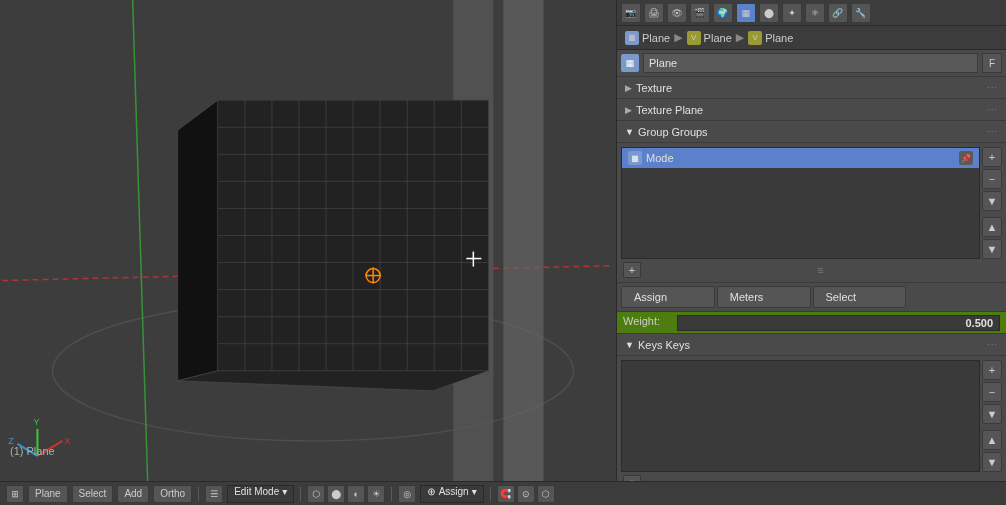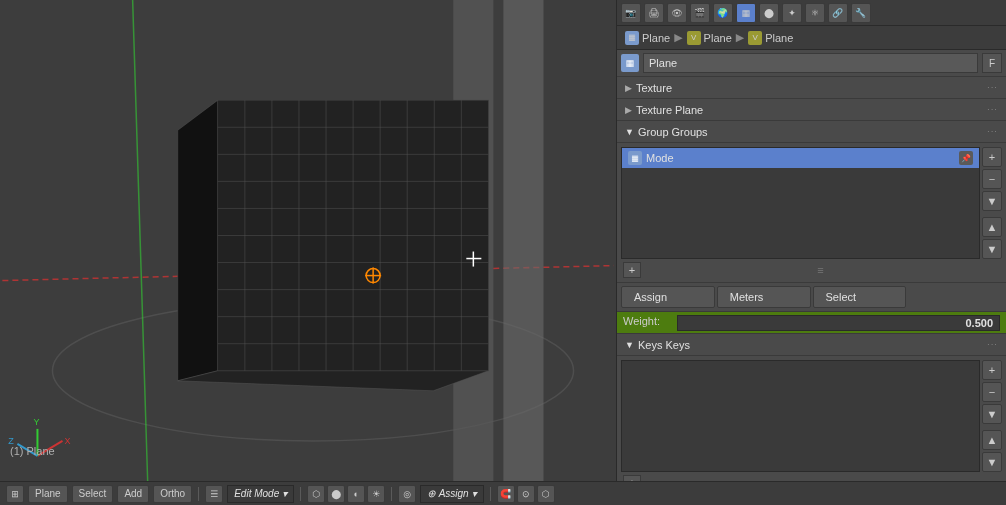--- a/index.html
+++ b/index.html
@@ -398,24 +398,22 @@
     }
 
     .status-mode {
       background: #3a3a3a;
       border: 1px solid #2a2a2a;
       color: #e0e0e0;
       font-size: 10px;
       padding: 0 6px;
       height: 18px;
       display: flex;
-      align-items: center;
       gap: 3px;
       cursor: pointer;
-      font-style: italic;
     }
 
     .status-icons-group {
       display: flex;
       gap: 2px;
     }
 
     .status-icon {
       width: 18px;
       height: 18px;

